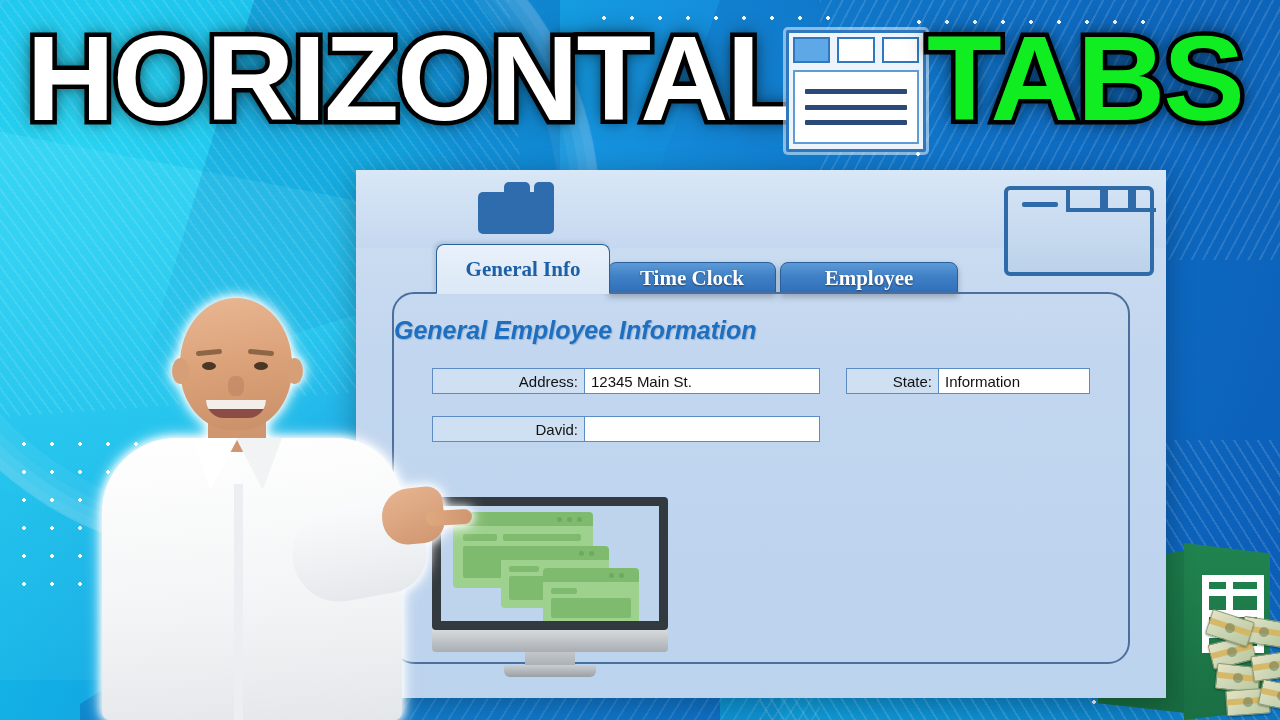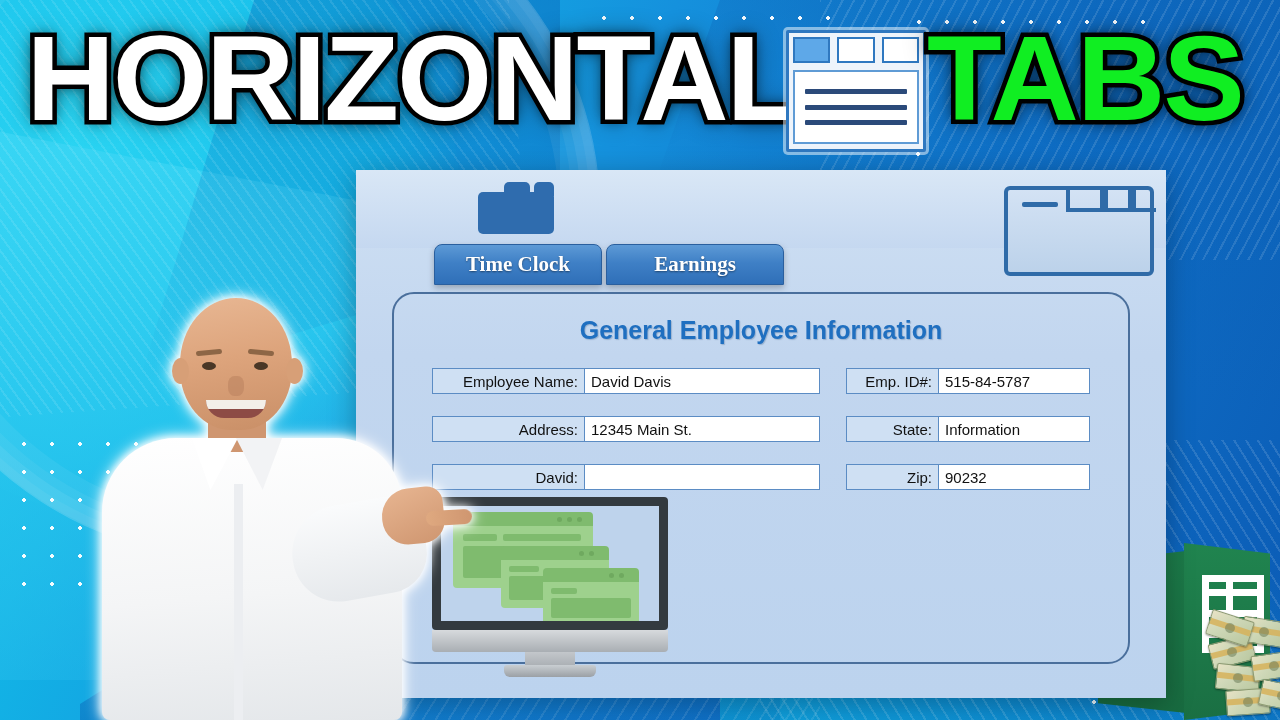--- a/index.html
+++ b/index.html
@@ -122,36 +122,36 @@
   .win-outline-icon { position:absolute; right:12px; top:16px; width:150px; height:90px;
                       border:4px solid #2f6ba8; border-radius:6px; background:linear-gradient(180deg,#d3e2f4,#bcd2ea); }
   .woi-dash { position:absolute; left:14px; top:12px; width:36px; height:5px; background:#2f6ba8; border-radius:2px; }
   .woi-box { position:absolute; top:0px; height:22px; border:4px solid #2f6ba8; border-top:none; }
   .woi-b1 { left:58px; width:38px; }
   .woi-b2 { left:96px; width:28px; }
   .woi-b3 { left:124px; width:24px; border-right:none; }
 
   
   .tabstrip { position:absolute; left:80px; top:74px; display:flex; align-items:flex-end; }
-  .tab { position:relative; height:41px; padding:0 22px; display:flex; align-items:center; justify-content:center;
+  .tab { position:relative; height:32px; padding:0 22px; display:flex; align-items:center; justify-content:center;
          font-family:"Liberation Serif", serif; font-weight:700; font-size:21px;
          border:1px solid #2a5f9e; border-radius:8px 8px 0 0; }
   .tab.inactive { background: linear-gradient(180deg,#5d9ad6 0%, #3f80c6 45%, #2f6fb8 100%); color:#ffffff;
                   text-shadow: 0 1px 2px rgba(0,0,0,.45); box-shadow: 0 3px 6px rgba(0,0,0,.25); }
   .tab.active { background: linear-gradient(180deg,#e9f1fa 0%, #dbe8f6 100%); color:#1d5fa8;
                 border-bottom-color:#dbe8f6; z-index:3; height:50px; box-shadow:-2px -2px 4px rgba(0,0,0,.12); }
   .tab.t-general { min-width:174px; }
   .tab.t-time { min-width:168px; margin-left:-2px; }
   .tab.t-earn { min-width:178px; margin-left:4px; }
 
   
   .panel { position:absolute; left:36px; top:122px; right:36px; bottom:34px;
            border:2px solid #4a6f9c; border-radius:22px; border-top-color:#4a6f9c; }
-  .panel-title { position:absolute; left:0; right:0; top:22px; text-align:center;
-                 font-size:25px; font-weight:700; color:#1f6fc0; text-shadow:1px 1px 1px rgba(110,140,175,.5); }
+  .panel-title { position:absolute; left:0; right:0; top:22px; 
+                 font-size:25px; font-weight:700; color:#1f6fc0; text-shadow:1px 1px 1px rgba(110,140,175,.5);font-style:italic; }
 
   .fields { position:absolute; left:0; right:0; top:74px; }
   .frow { display:flex; justify-content:space-between; padding: 0 38px; margin-bottom: 22px; }
   .field { display:flex; border:1px solid #5b8cc4; height:26px; background:#fff; }
   .field .lab { background:#cfe0f3; color:#111; font-size:15px; padding:0 6px; display:flex; align-items:center;
                 justify-content:flex-end; white-space:nowrap; border-right:1px solid #5b8cc4; }
   .field .val { background:#fff; color:#111; font-size:15px; padding:0 6px; display:flex; align-items:center;
                 white-space:nowrap; flex:1; }
   .field.left { width:388px; }
   .field.left .lab { width:152px; }
@@ -301,61 +301,50 @@
 
 
     <div class="win-outline-icon">
       <div class="woi-dash"></div>
       <div class="woi-box woi-b1"></div>
       <div class="woi-box woi-b2"></div>
       <div class="woi-box woi-b3"></div>
     </div>
 
     <div class="tabstrip">
+      <div class="tab t-general active">
+        <span>General Info</span>
+      </div>
       <div class="tab t-time inactive">
         <span>Time Clock</span>
       </div>
       <div class="tab t-earn inactive">
-        <span>Earnings</span>
+        <span>Employee</span>
       </div>
     </div>
 
     <div class="panel">
       <div class="panel-title">General Employee Information</div>
 
       <div class="fields">
-        <div class="frow">
-          <div class="field left">
-            <div class="lab">Employee Name:</div>
-            <div class="val">David Davis</div>
-          </div>
-          <div class="field right">
-            <div class="lab">Emp. ID#:</div>
-            <div class="val">515-84-5787</div>
-          </div>
-        </div>
 
         <div class="frow">
           <div class="field left">
             <div class="lab">Address:</div>
             <div class="val">12345 Main St.</div>
           </div>
           <div class="field right">
             <div class="lab">State:</div>
             <div class="val">Information</div>
           </div>
         </div>
 
         <div class="frow">
           <div class="field left">
             <div class="lab">David:</div>
-          </div>
-          <div class="field right">
-            <div class="lab">Zip:</div>
-            <div class="val">90232</div>
           </div>
         </div>
       </div>
     </div>
   </div>
 
   <div class="monitor">
     <div class="mon-bezel">
       <div class="mon-screen">
         <div class="gwin" style="left:12px; top:6px; width:140px; height:76px;">

